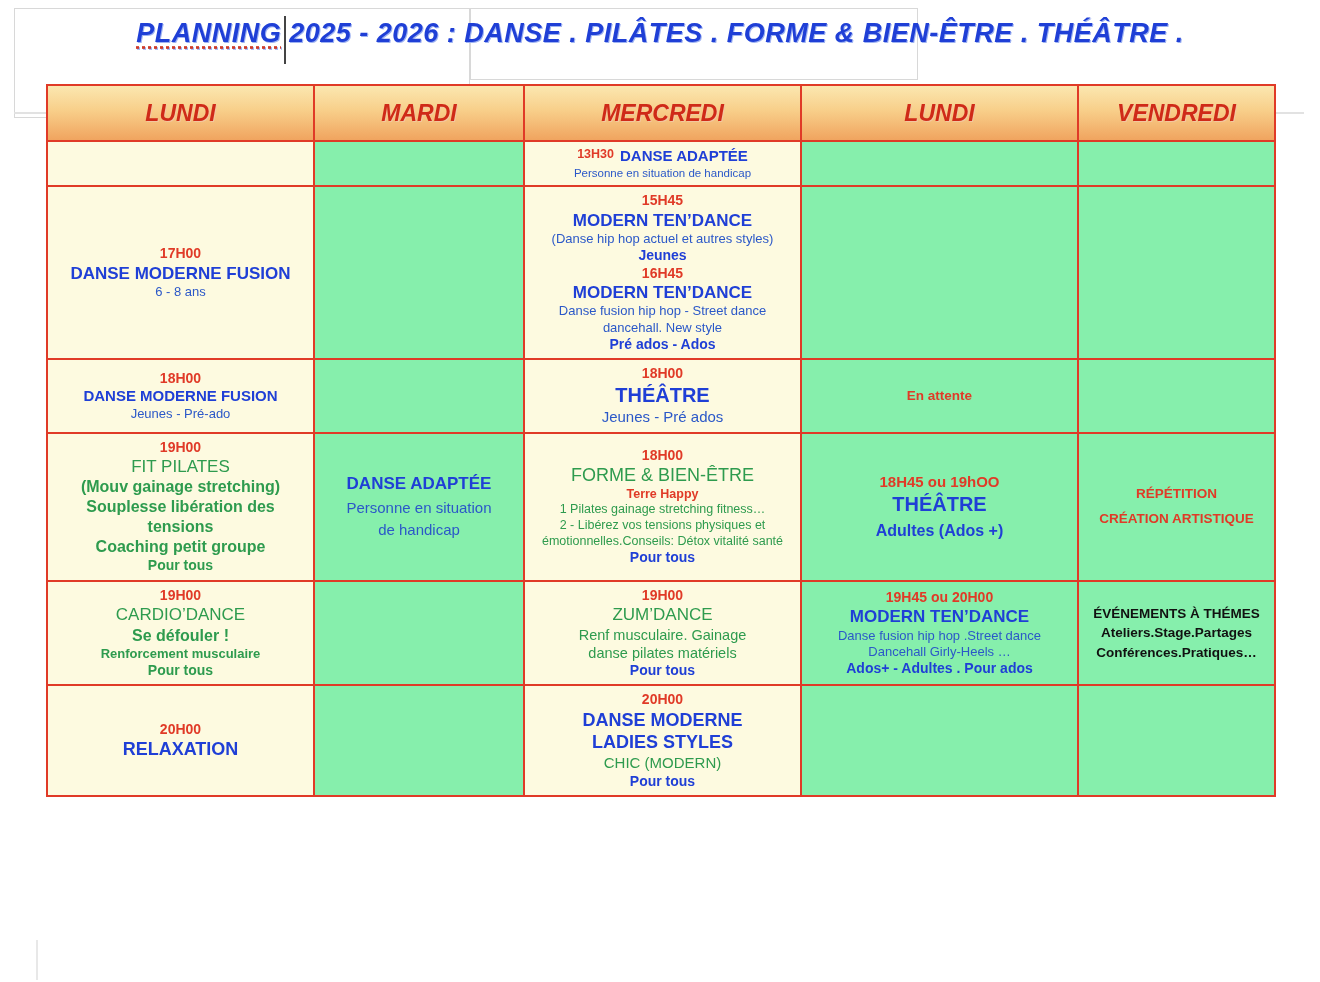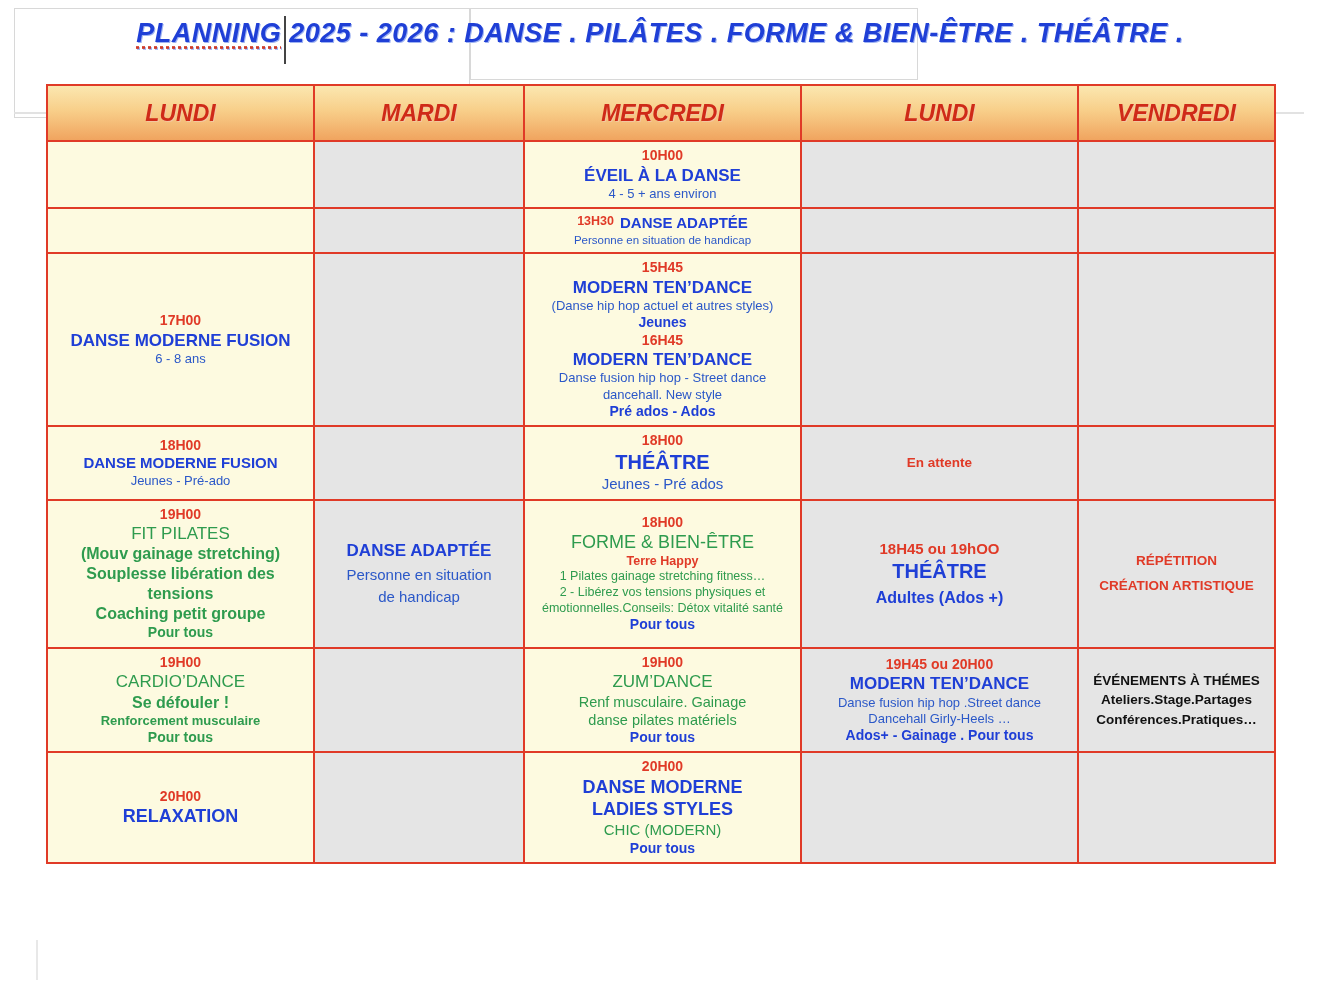--- a/index.html
+++ b/index.html
@@ -77,21 +77,21 @@
     text-shadow: 1px 1px 0 #f3c7a0;
     background: linear-gradient(to bottom, #fbe7b0 0%, #f8cf8a 45%, #f0a45f 100%);
   }
   col.c-lundi    { width: 267px; }
   col.c-mardi    { width: 210px; }
   col.c-mercredi { width: 277px; }
   col.c-jeudi    { width: 277px; }
   col.c-vendredi { width: 197px; }
 
   td.lundi, td.mercredi  { background: #fdfae0; }
-  td.mardi, td.jeudi, td.vendredi { background: #e5e5e5; }
+  td.mardi, td.jeudi, td.vendredi { background: #86efac; }
 
   .cellbox { line-height: 1.25; }
   .time {
     color: #e03a27;
     font-weight: bold;
     font-size: 14px;
   }
   .time-sm { font-size: 12.5px; }
   .name {
     color: #1f3fd6;
@@ -177,33 +177,20 @@
     <tr>
       <th>LUNDI</th>
       <th>MARDI</th>
       <th>MERCREDI</th>
       <th>LUNDI</th>
       <th>VENDREDI</th>
     </tr>
   </thead>
   <tbody>
 
-    <tr>
-      <td class="lundi"></td>
-      <td class="mardi"></td>
-      <td class="mercredi">
-        <div class="cellbox">
-          <div class="time">10H00</div>
-          <div class="name">ÉVEIL À LA DANSE</div>
-          <div class="desc">4 - 5 + ans environ</div>
-        </div>
-      </td>
-      <td class="jeudi"></td>
-      <td class="vendredi"></td>
-    </tr>
 
     <tr>
       <td class="lundi"></td>
       <td class="mardi"></td>
       <td class="mercredi">
         <div class="cellbox">
           <div class="inline-row">
             <span class="time time-sm">13H30</span>
             <span class="name name-sm">DANSE ADAPTÉE</span>
           </div>
@@ -332,21 +319,21 @@
           <div class="desc-green" style="font-size:14.5px">danse pilates matériels</div>
           <div class="bold-blue">Pour tous</div>
         </div>
       </td>
       <td class="jeudi">
         <div class="cellbox">
           <div class="time">19H45 ou 20H00</div>
           <div class="name">MODERN TEN’DANCE</div>
           <div class="desc">Danse fusion hip hop .Street dance</div>
           <div class="desc">Dancehall  Girly-Heels …</div>
-          <div class="bold-blue">Ados+ - Gainage . Pour tous</div>
+          <div class="bold-blue">Ados+ - Adultes . Pour ados</div>
         </div>
       </td>
       <td class="vendredi">
         <div class="cellbox">
           <div class="vend-evt">ÉVÉNEMENTS À THÉMES</div>
           <div class="vend-evt">Ateliers.Stage.Partages</div>
           <div class="vend-evt">Conférences.Pratiques…</div>
         </div>
       </td>
     </tr>

